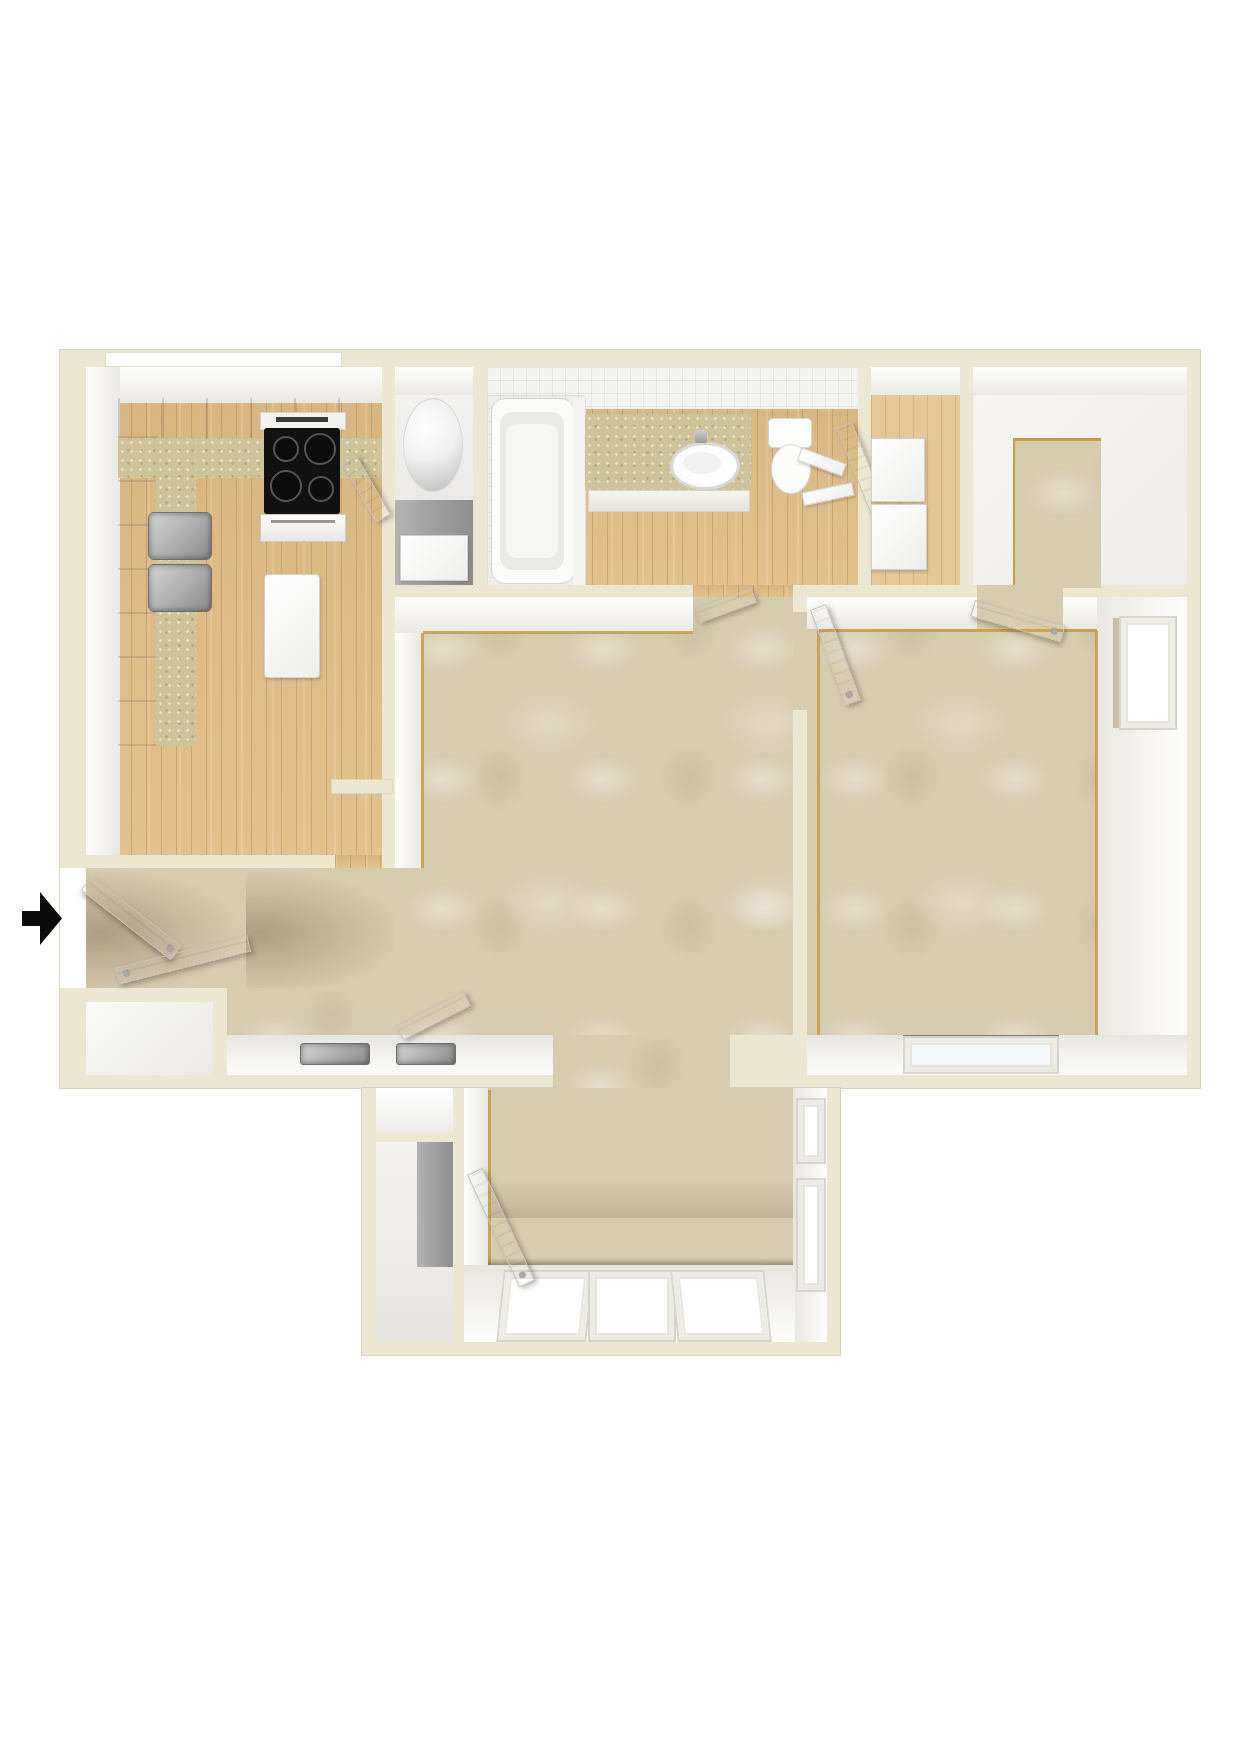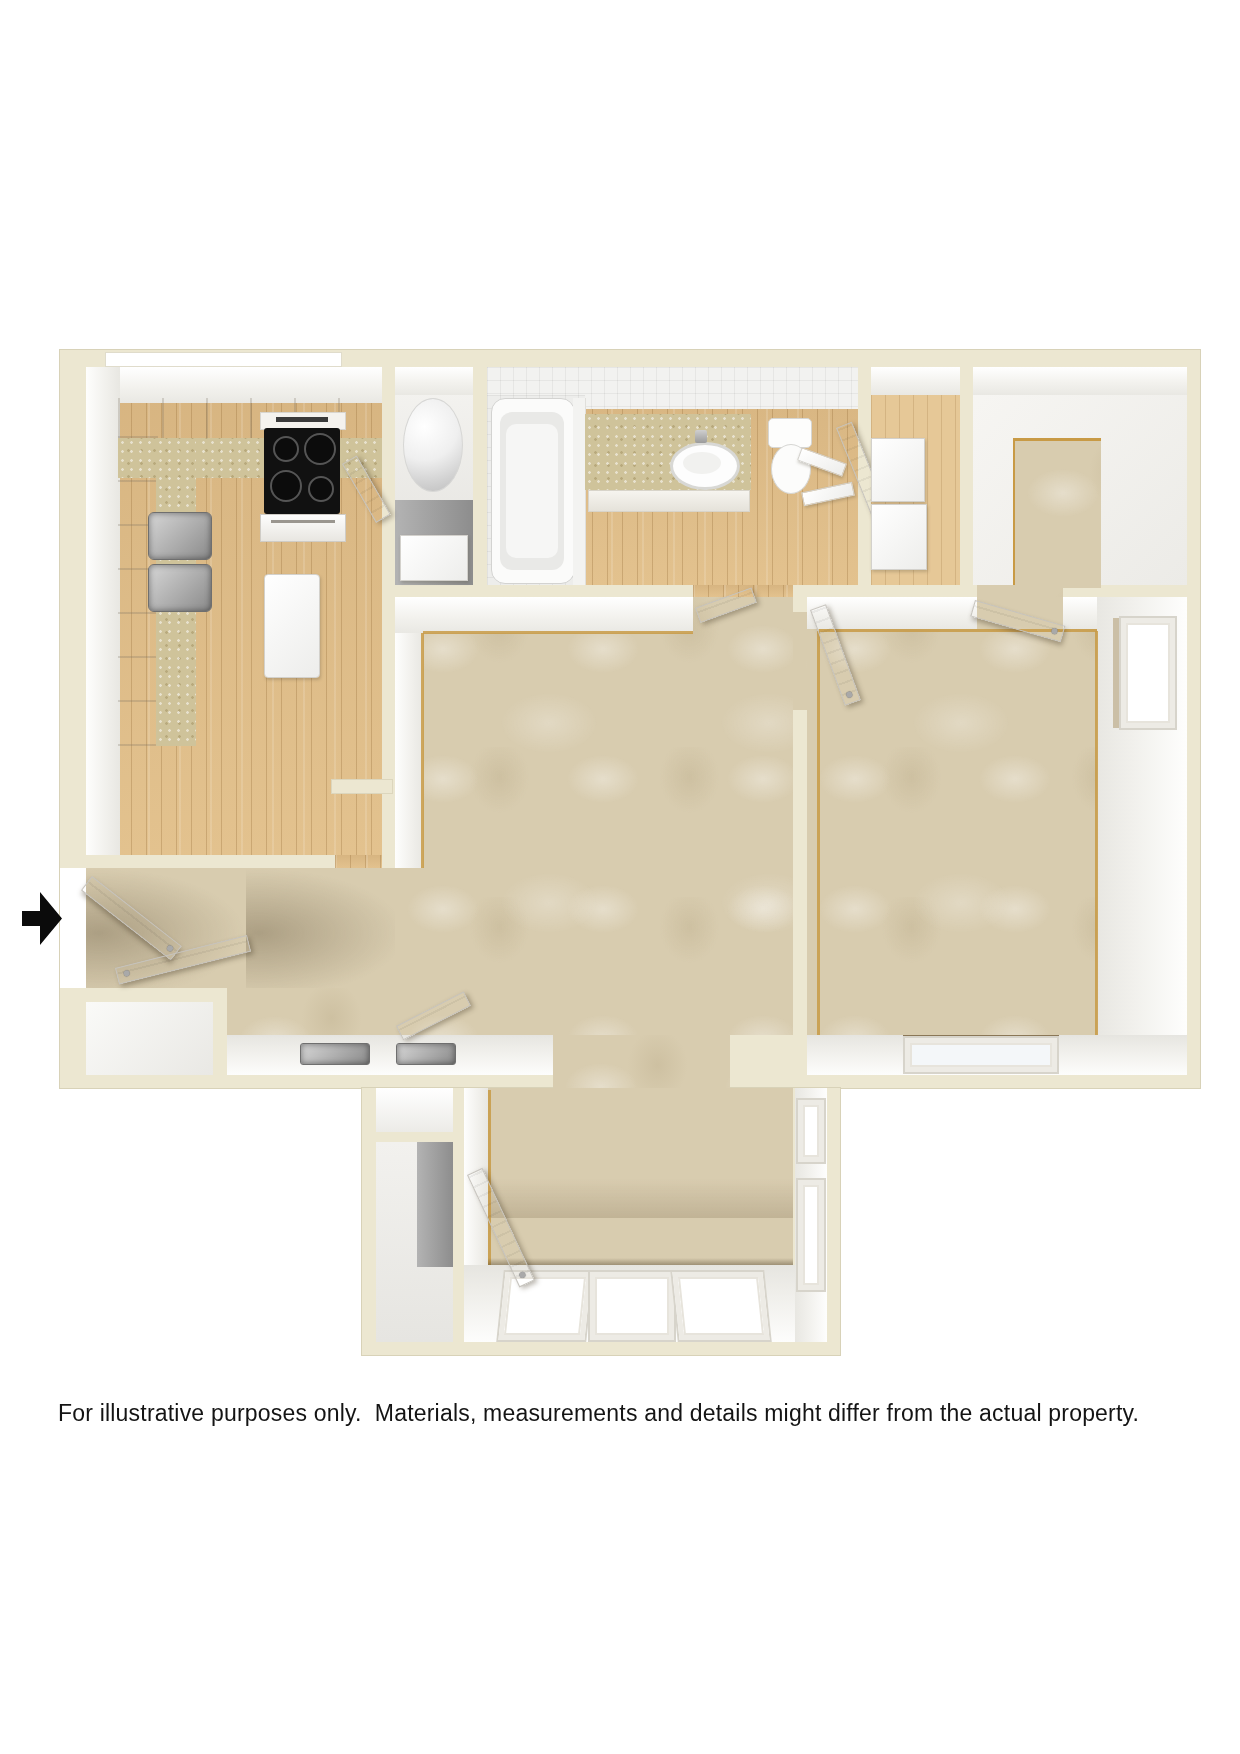--- a/index.html
+++ b/index.html
@@ -191,15 +191,14 @@
   <div class="abs face-b" style="left:464px;top:1265px;width:331px;height:77px;"></div>
   <div class="abs win" style="left:502px;top:1272px;width:76px;height:58px;transform:skewX(-6deg);"></div>
   <div class="abs win" style="left:590px;top:1272px;width:74px;height:58px;"></div>
   <div class="abs win" style="left:676px;top:1272px;width:80px;height:58px;transform:skewX(6deg);"></div>
   <div class="abs door" style="left:467px;top:1175px;width:15px;height:122px;transform:rotate(-25deg);">
     <div class="knob" style="left:4px;bottom:6px;"></div>
   </div>
 
   <div class="abs arrow" style="left:22px;top:892px;width:40px;height:53px;"></div>
 
-  <div class="disclaimer">For illustrative purposes only.  Materials, measurements and details might differ from the actual property.</div>
 
 </div>
 
 </body></html>

